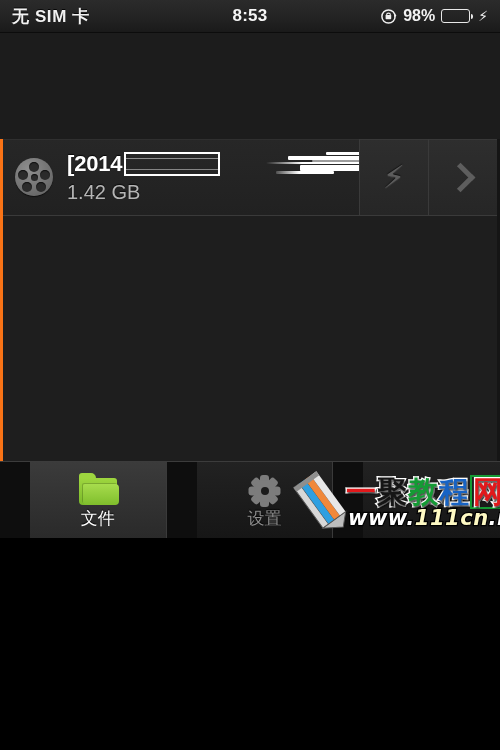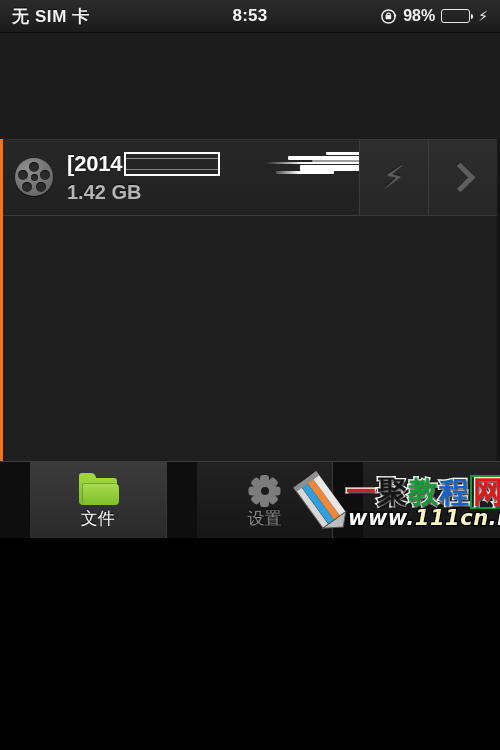--- a/index.html
+++ b/index.html
@@ -276,21 +276,21 @@
   .rb1 { left: 0;   top: 10px; width: 120px; height: 2px; background: linear-gradient(to right, rgba(255,255,255,0) 0%, #fff 30%, #fff 100%) !important; }
   .rb2 { left: 22px; top: 4px;  width: 98px;  height: 4px; }
   .rb3 { left: 34px; top: 13px; width: 86px;  height: 6px; }
   .rb4 { left: 10px; top: 19px; width: 58px;  height: 3px; background: linear-gradient(to right, rgba(255,255,255,.2) 0%, #fff 40%, #fff 100%) !important; }
   .rb5 { left: 60px; top: 0px;  width: 60px;  height: 3px; }
   .rb6 { left: 46px; top: 8px;  width: 74px;  height: 2px; background: rgba(255,255,255,.55) !important; }
 
   .fsize {
     color: #b5b5b5;
     font-size: 20px;
-    font-weight: bold;
+    font-weight: normal;
     margin-top: 4px;
     text-shadow: 0 -1px 1px rgba(0,0,0,.7);
   }
   .row-action {
     flex: 0 0 68px;
     width: 68px;
     display: flex;
     align-items: center;
     justify-content: center;
     background: linear-gradient(to bottom, #2e2e2e 0%, #262626 100%);

